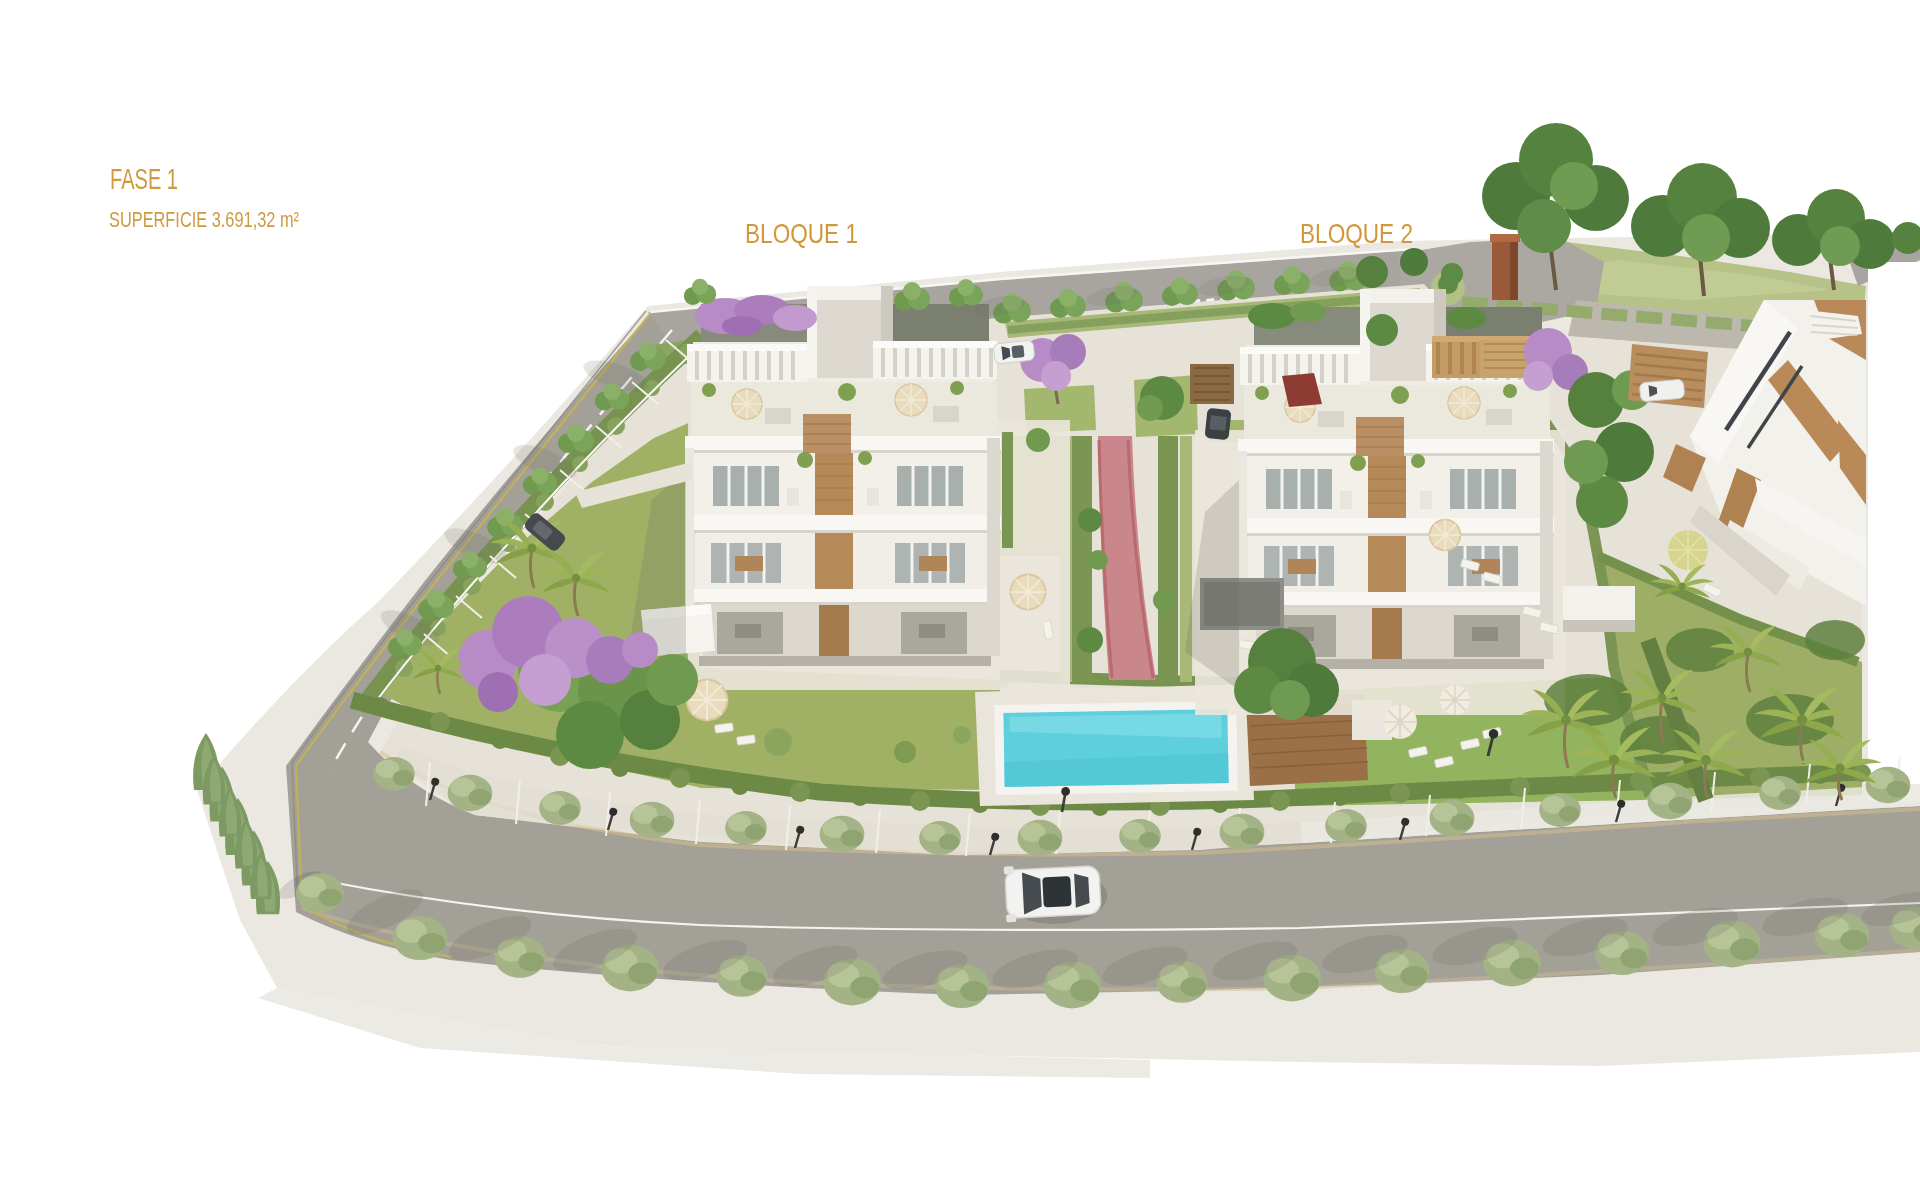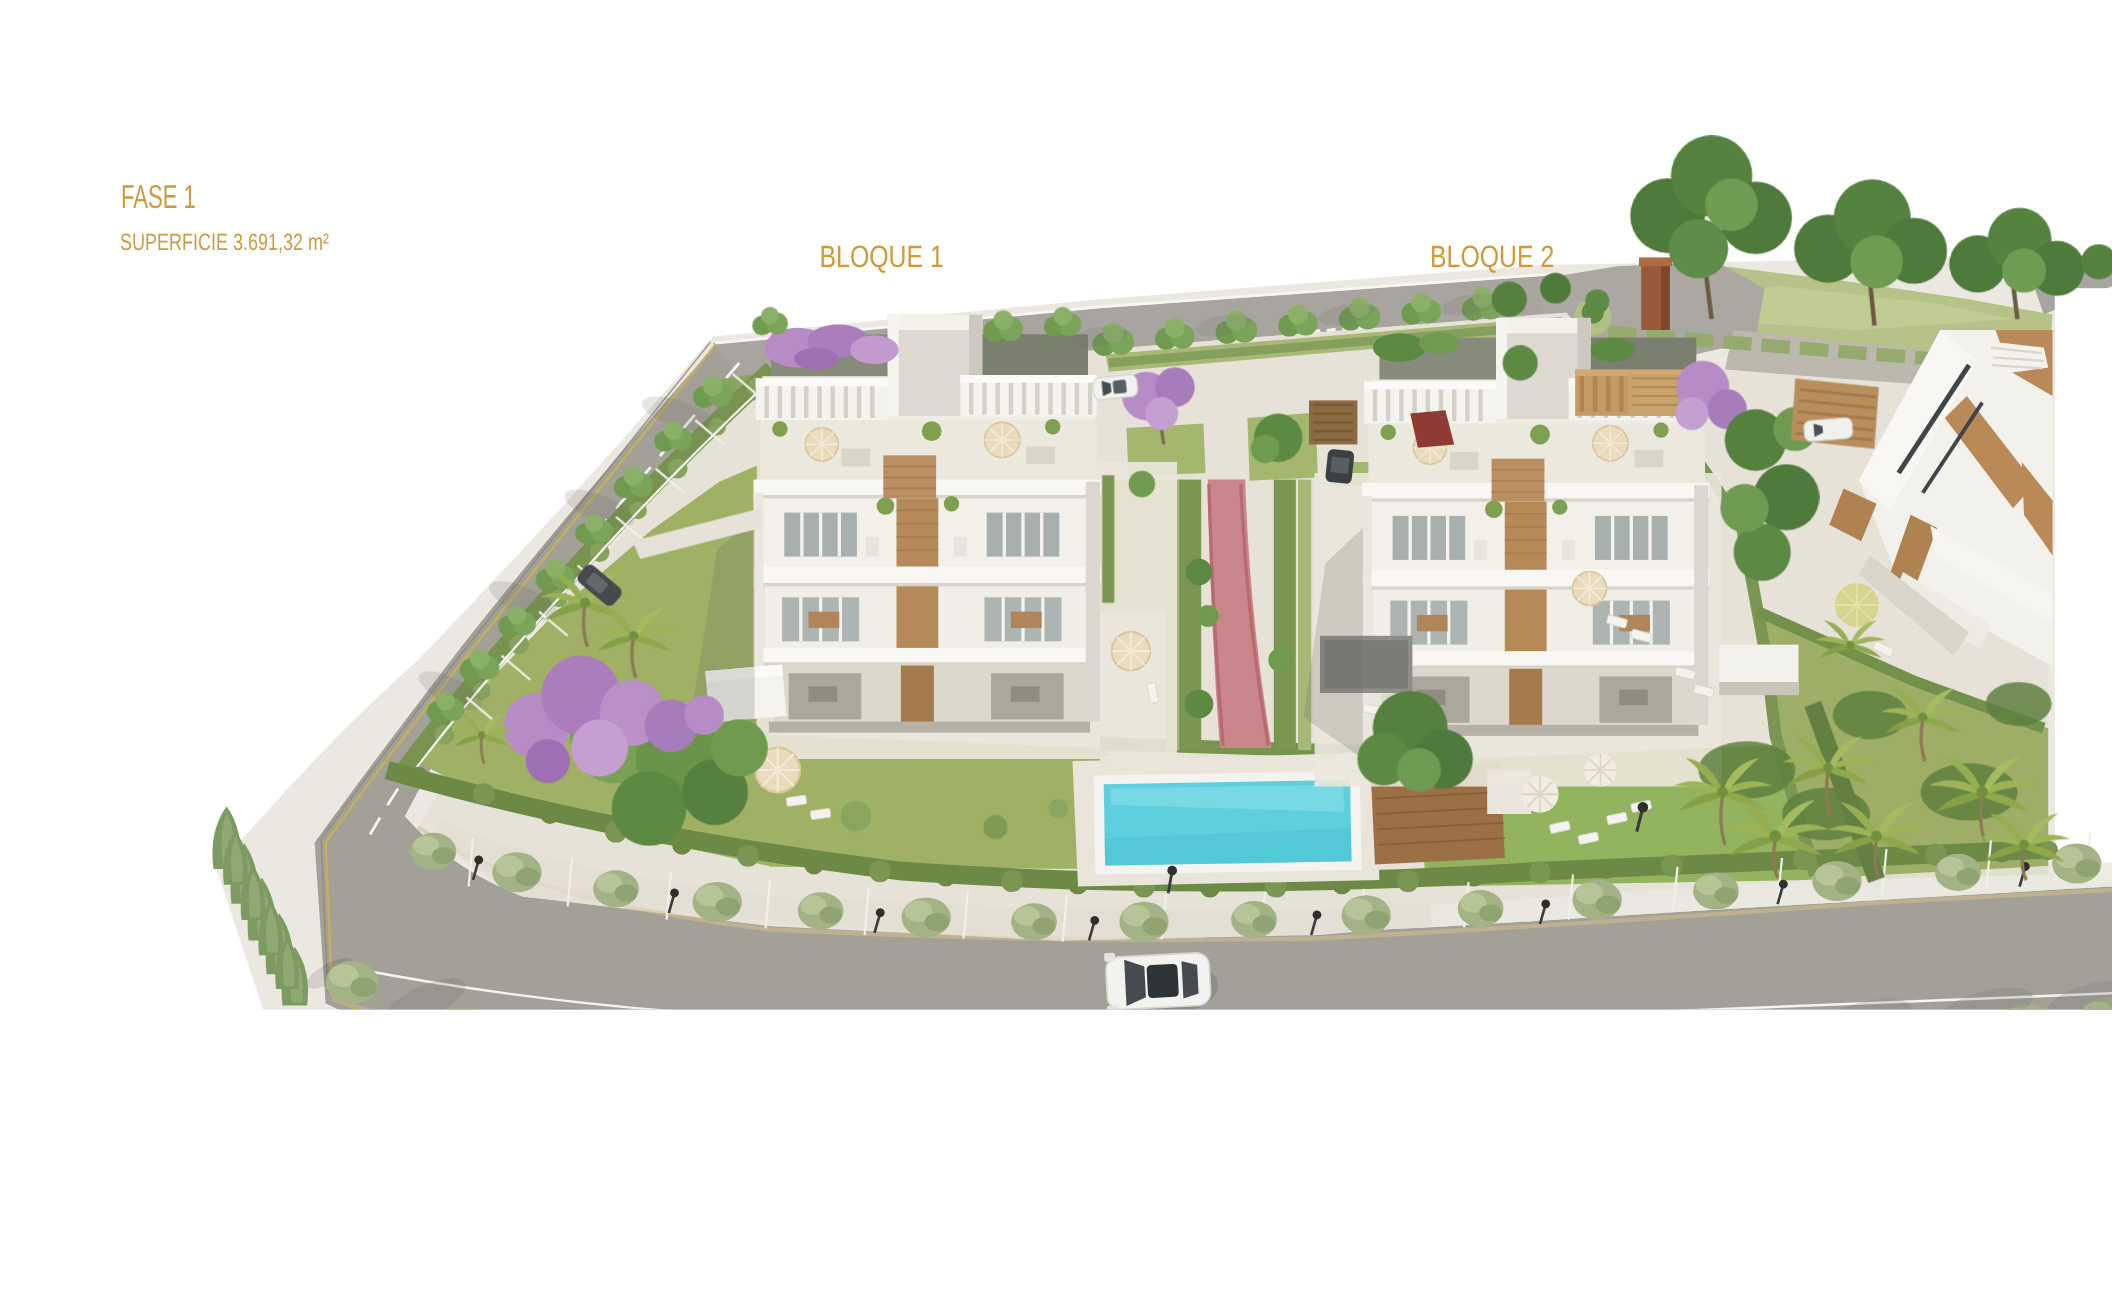--- a/index.html
+++ b/index.html
@@ -1,16 +1,16 @@
 <!DOCTYPE html>
 <html><head>
 <meta charset="utf-8">
 <style>
 html,body{margin:0;padding:0;background:#ffffff;}
-.wrap{position:relative;width:1920px;height:918px;overflow:hidden;background:#ffffff;font-family:"Liberation Sans",sans-serif;text-align:center;}
+.wrap{position:relative;width:1920px;height:1194px;overflow:hidden;background:#ffffff;font-family:"Liberation Sans",sans-serif;text-align:center;}
 svg{display:block;}
 </style>
 </head>
 <body>
 <div class="wrap">
 <svg width="1920" height="1194" viewBox="0 0 1920 1194">
 <defs>
 
 <g id="tmid">
 <circle cx="-8" cy="1" r="10" fill="#6f9a50"></circle>

